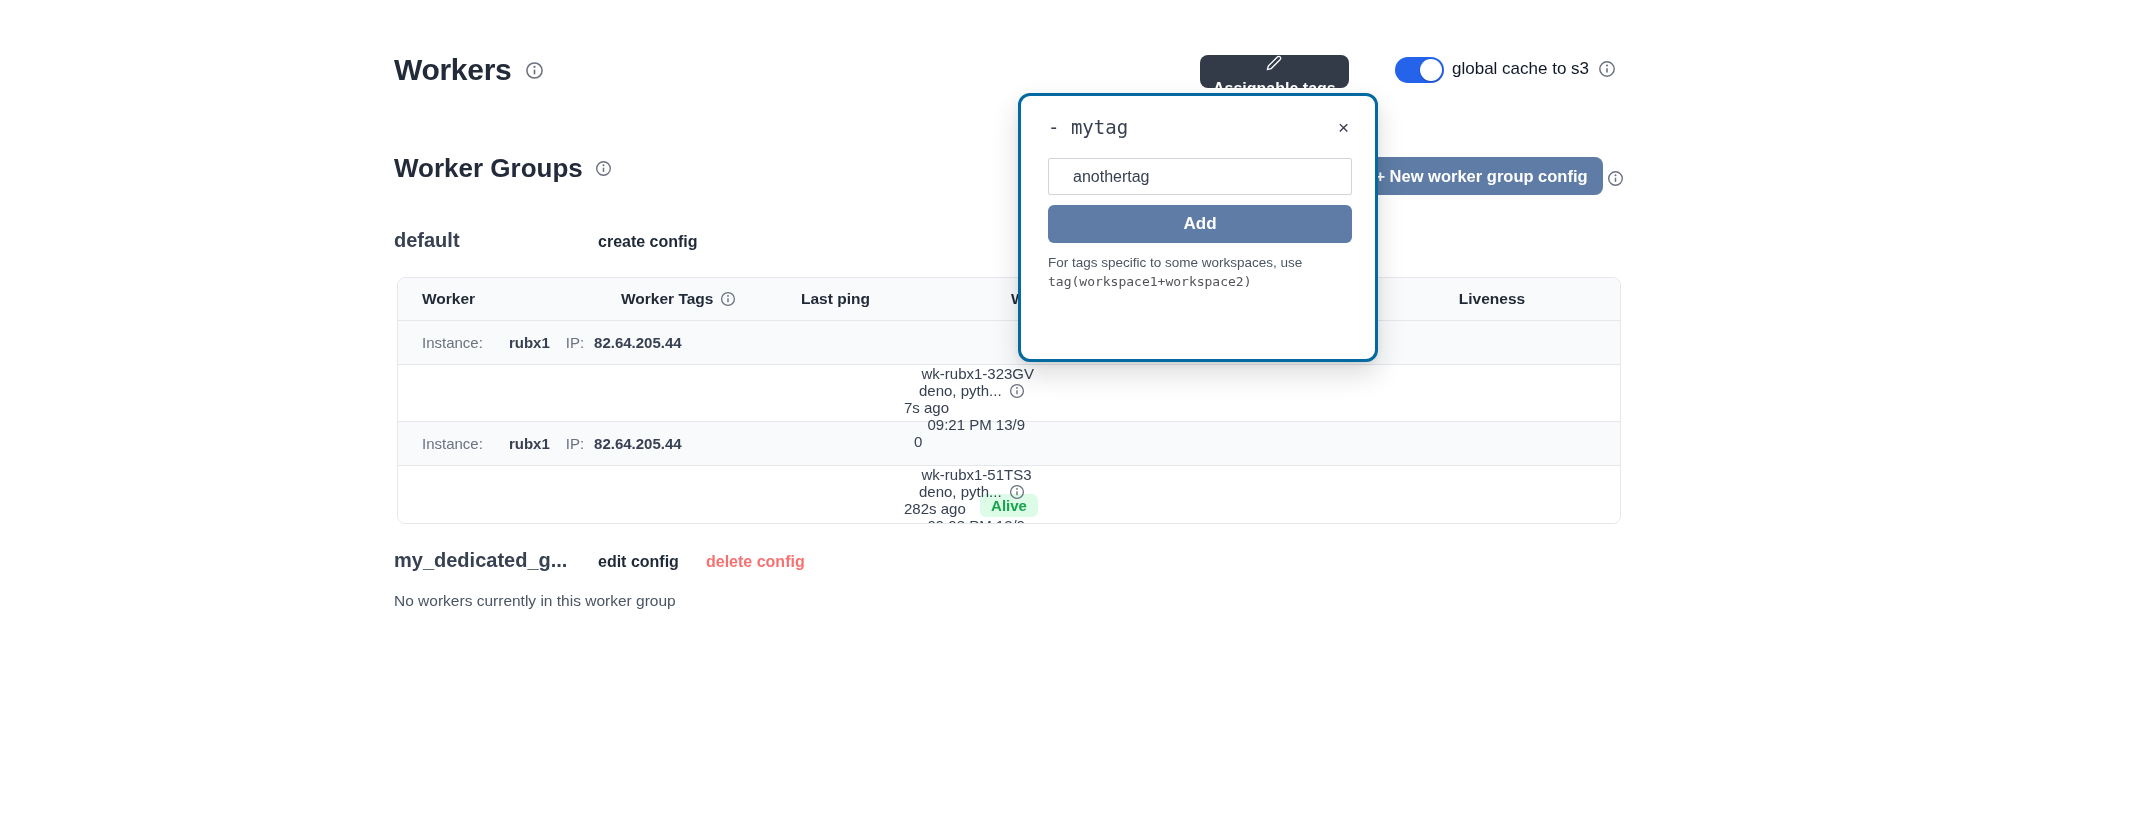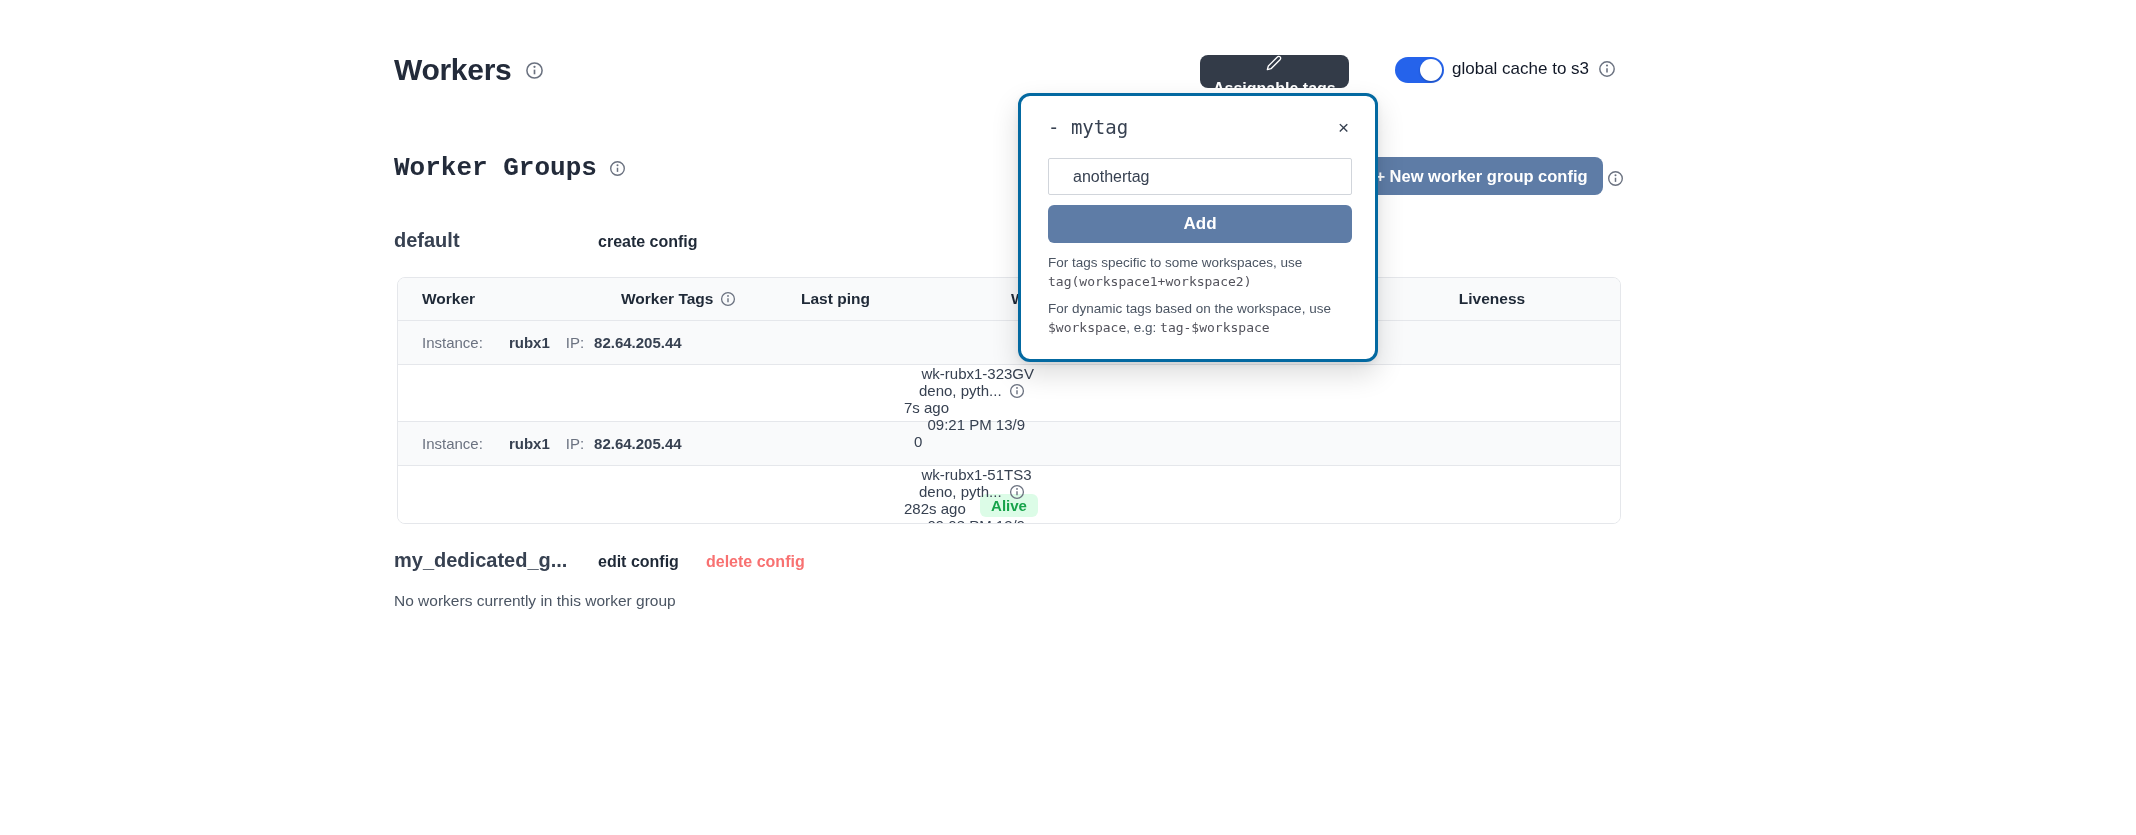--- a/index.html
+++ b/index.html
@@ -10,21 +10,21 @@
   }
   .abs{position:absolute;}
   .mono{font-family:"DejaVu Sans Mono",monospace;}
 
   
   .info-icon{display:inline-flex;color:#6b7280;flex:0 0 auto;}
   .info-icon svg{display:block;}
 
   
   .page-title{left:394px;top:53px;font-size:30px;font-weight:700;color:#232b3a;letter-spacing:-.3px;display:flex;align-items:center;gap:14px;}
-  .section-title{left:394px;top:153px;font-size:26px;font-weight:700;color:#232b3a;display:flex;align-items:center;gap:12px;font-family:Liberation Mono, monospace;}
+  .section-title{left:394px;top:153px;font-size:26px;font-weight:700;color:#232b3a;display:flex;align-items:center;gap:12px;}
 
   
   .dark-btn{
     left:1200px;top:55px;height:33px;padding:0 13px;border-radius:8px;
     background:var(--dark-btn,#333b48);color:#fff;display:flex;align-items:center;gap:9px;
     font-size:16px;font-weight:700;border:none;cursor:pointer;flex-direction:column;
   }
   .dark-btn .info-icon{color:rgba(255,255,255,.92);}
   .toggle{
     left:1395px;top:57px;width:49px;height:26px;border-radius:13px;
@@ -254,17 +254,13 @@
   <div class="pop-tag-row">
     <span class="pop-tag mono">- mytag</span>
     <button class="pop-close">×</button>
   </div>
   <input class="pop-input" type="text" value="anothertag" style="">
   <button class="pop-add">Add</button>
   <div class="pop-help help1">
     <span>For tags specific to some workspaces, use</span><br>
     <span class="mono">tag(workspace1+workspace2)</span>
   </div>
-  <div class="pop-help help2">
-    <span>For dynamic tags based on the workspace, use</span><br>
-    <span class="mono">$workspace</span><span>, e.g: </span><span class="mono">tag-$workspace</span>
-  </div>
 </div>
 
 </body></html>

